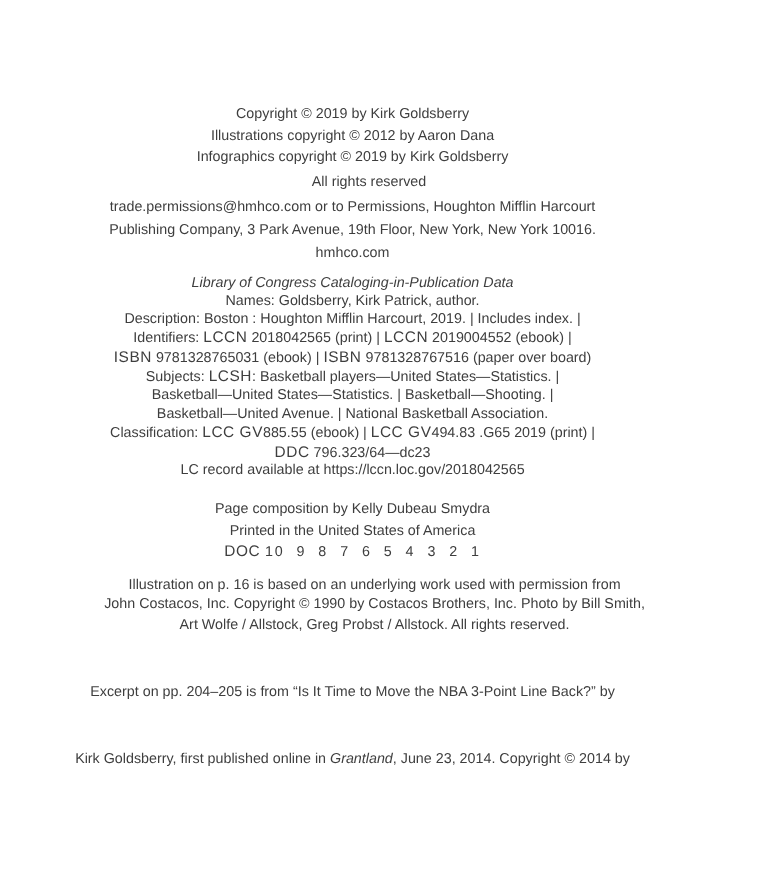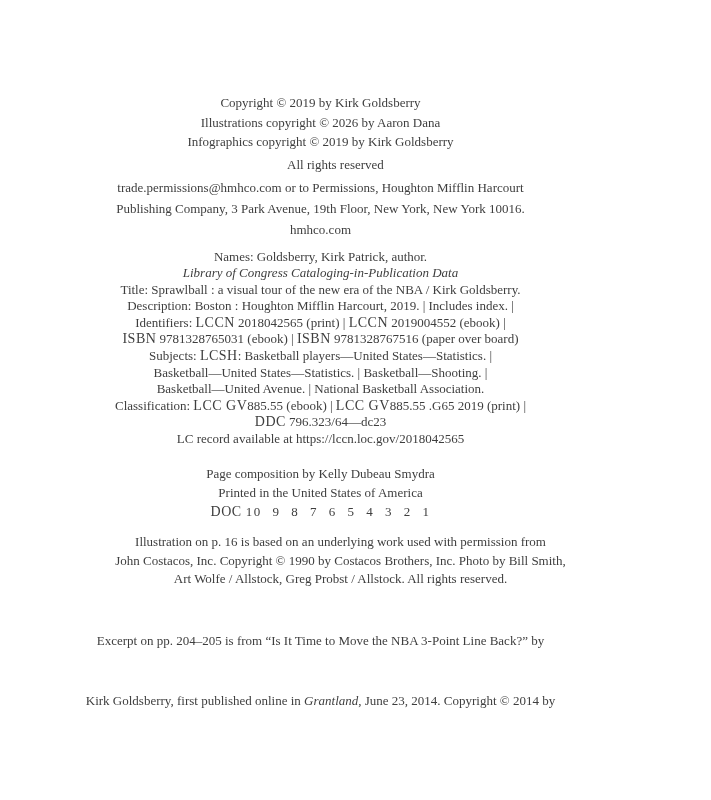--- a/index.html
+++ b/index.html
@@ -6,21 +6,21 @@
     margin: 0;
     padding: 0;
     background: #ffffff;
   }
   .page {
     position: relative;
     width: 641px;
     height: 800px;
     box-sizing: border-box;
     background: #ffffff;
-    font-family: Liberation Serif, serif;
+    font-family: Liberation Sans, sans-serif;
     font-size: 13px;
     color: #3e3e3e;
     text-align: center;
     padding-top: 93px;
     overflow: hidden;
   }
   .block { margin: 0 auto; }
   .line { line-height: 19.5px; white-space: nowrap; }
 
   .b-copyright .line { line-height: 19.5px; }
@@ -42,48 +42,47 @@
   .sc { font-size: 14px; letter-spacing: 0.5px; }
   .num { word-spacing: 6px; letter-spacing: 1.5px; }
 </style>
 </head>
 <body>
 
 <div class="page">
 
   <div class="block b-copyright">
     <div class="line">Copyright © 2019 by Kirk Goldsberry</div>
-    <div class="line">Illustrations copyright © 2026 by Aaron Dana</div>
+    <div class="line">Illustrations copyright © 2012 by Aaron Dana</div>
     <div class="line">Infographics copyright © 2019 by Kirk Goldsberry</div>
   </div>
 
   <div class="block b-rights">
     <div class="line">All rights reserved</div>
   </div>
 
   <div class="block b-permissions">
     <div class="line">trade.permissions@hmhco.com or to Permissions, Houghton Mifflin Harcourt</div>
     <div class="line">Publishing Company, 3 Park Avenue, 19th Floor, New York, New York 10016.</div>
   </div>
 
   <div class="block b-website">
     <div class="line">hmhco.com</div>
   </div>
 
   <div class="block b-cip">
+    <div class="line"><span class="i">Library of Congress Cataloging-in-Publication Data</span></div>
     <div class="line">Names: Goldsberry, Kirk Patrick, author.</div>
-    <div class="line"><span class="i">Library of Congress Cataloging-in-Publication Data</span></div>
-    <div class="line">Title: Sprawlball : a visual tour of the new era of the NBA / Kirk Goldsberry.</div>
     <div class="line">Description: Boston : Houghton Mifflin Harcourt, 2019. | Includes index. |</div>
     <div class="line"><span>Identifiers: </span><span class="sc">LCCN</span><span> 2018042565 (print) | </span><span class="sc">LCCN</span><span> 2019004552 (ebook) |</span></div>
     <div class="line"><span class="sc">ISBN</span><span> 9781328765031 (ebook) | </span><span class="sc">ISBN</span><span> 9781328767516 (paper over board)</span></div>
     <div class="line"><span>Subjects: </span><span class="sc">LCSH</span><span>: Basketball players—United States—Statistics. |</span></div>
     <div class="line">Basketball—United States—Statistics. | Basketball—Shooting. |</div>
     <div class="line">Basketball—United Avenue. | National Basketball Association.</div>
-    <div class="line"><span>Classification: </span><span class="sc">LCC GV</span><span>885.55 (ebook) | </span><span class="sc">LCC GV</span><span>885.55 .G65 2019 (print) |</span></div>
+    <div class="line"><span>Classification: </span><span class="sc">LCC GV</span><span>885.55 (ebook) | </span><span class="sc">LCC GV</span><span>494.83 .G65 2019 (print) |</span></div>
     <div class="line"><span class="sc">DDC</span><span> 796.323/64—dc23</span></div>
     <div class="line">LC record available at https://lccn.loc.gov/2018042565</div>
   </div>
 
   <div class="block b-composition">
     <div class="line">Page composition by Kelly Dubeau Smydra</div>
   </div>
 
   <div class="block b-printing">
     <div class="line">Printed in the United States of America</div>

